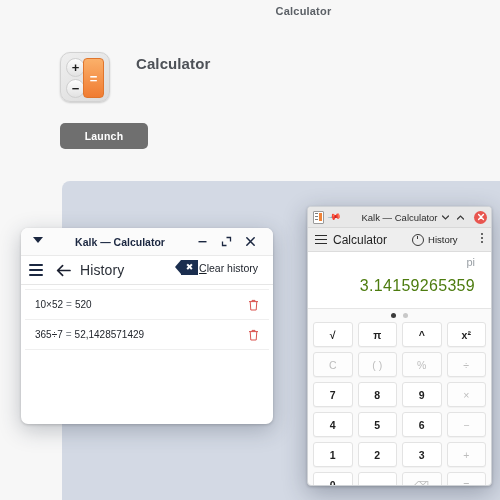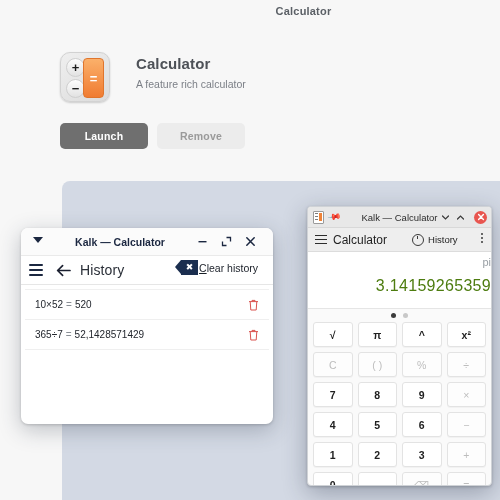--- a/index.html
+++ b/index.html
@@ -175,21 +175,21 @@
     content:"";position:absolute;left:3.5px;top:1.6px;width:1.2px;height:3.4px;background:#3a3a3a;
   }
   #calc-history-label{font-size:9.5px;color:#242424;}
   #calc-overflow-menu{
     position:absolute;right:8px;top:5px;cursor:pointer;
     display:flex;flex-direction:column;gap:2px;align-items:center;
   }
   #calc-overflow-menu span{display:block;width:2px;height:2px;background:#3a3a3a;border-radius:50%;}
 
   #calc-display{
-    background:#ffffff;height:57px;padding:3px 0 0 10px;text-align:right;
+    background:#ffffff;height:57px;padding:3px 16px 0 10px;text-align:right;
     border-bottom:1px solid #e5e5e5;box-sizing:border-box;
   }
   #calc-expression{font-size:11px;color:#9aa0a6;line-height:15px;}
   #calc-result{font-size:16px;color:#4d7c0f;line-height:32px;letter-spacing:.3px;}
 
   #calc-pager{height:13px;display:flex;align-items:center;justify-content:center;gap:7px;background:#fafafa;}
   .pager-dot{width:5px;height:5px;border-radius:50%;background:#c8c8c8;cursor:pointer;}
   .pager-dot.active{background:#3c3c3c;}
 
   #calc-keypad{padding:0 5px 6px 5px;}
@@ -209,27 +209,25 @@
 <div id="store-header-title">Calculator</div>
 
 <div id="app-row">
   <div id="app-icon">
     <span class="icon-key" id="icon-plus">+</span>
     <span class="icon-key" id="icon-minus">−</span>
     <span id="icon-equals-bar">=</span>
   </div>
   <div id="app-text">
     <div id="app-title">Calculator</div>
-    <div id="app-subtitle">A feature rich calculator</div>
   </div>
 </div>
 
 <div id="app-buttons">
   <button class="store-btn" id="launch-button">Launch</button>
-  <button class="store-btn" id="remove-button">Remove</button>
 </div>
 
 <div id="desktop-panel"></div>
 
 <div id="history-window">
   <div id="history-titlebar">
     <div id="history-menu-caret"></div>
     <div id="history-window-title">Kalk — Calculator</div>
     <div class="hw-ctl" id="hw-min">
       <svg width="11" height="11" viewBox="0 0 11 11">

